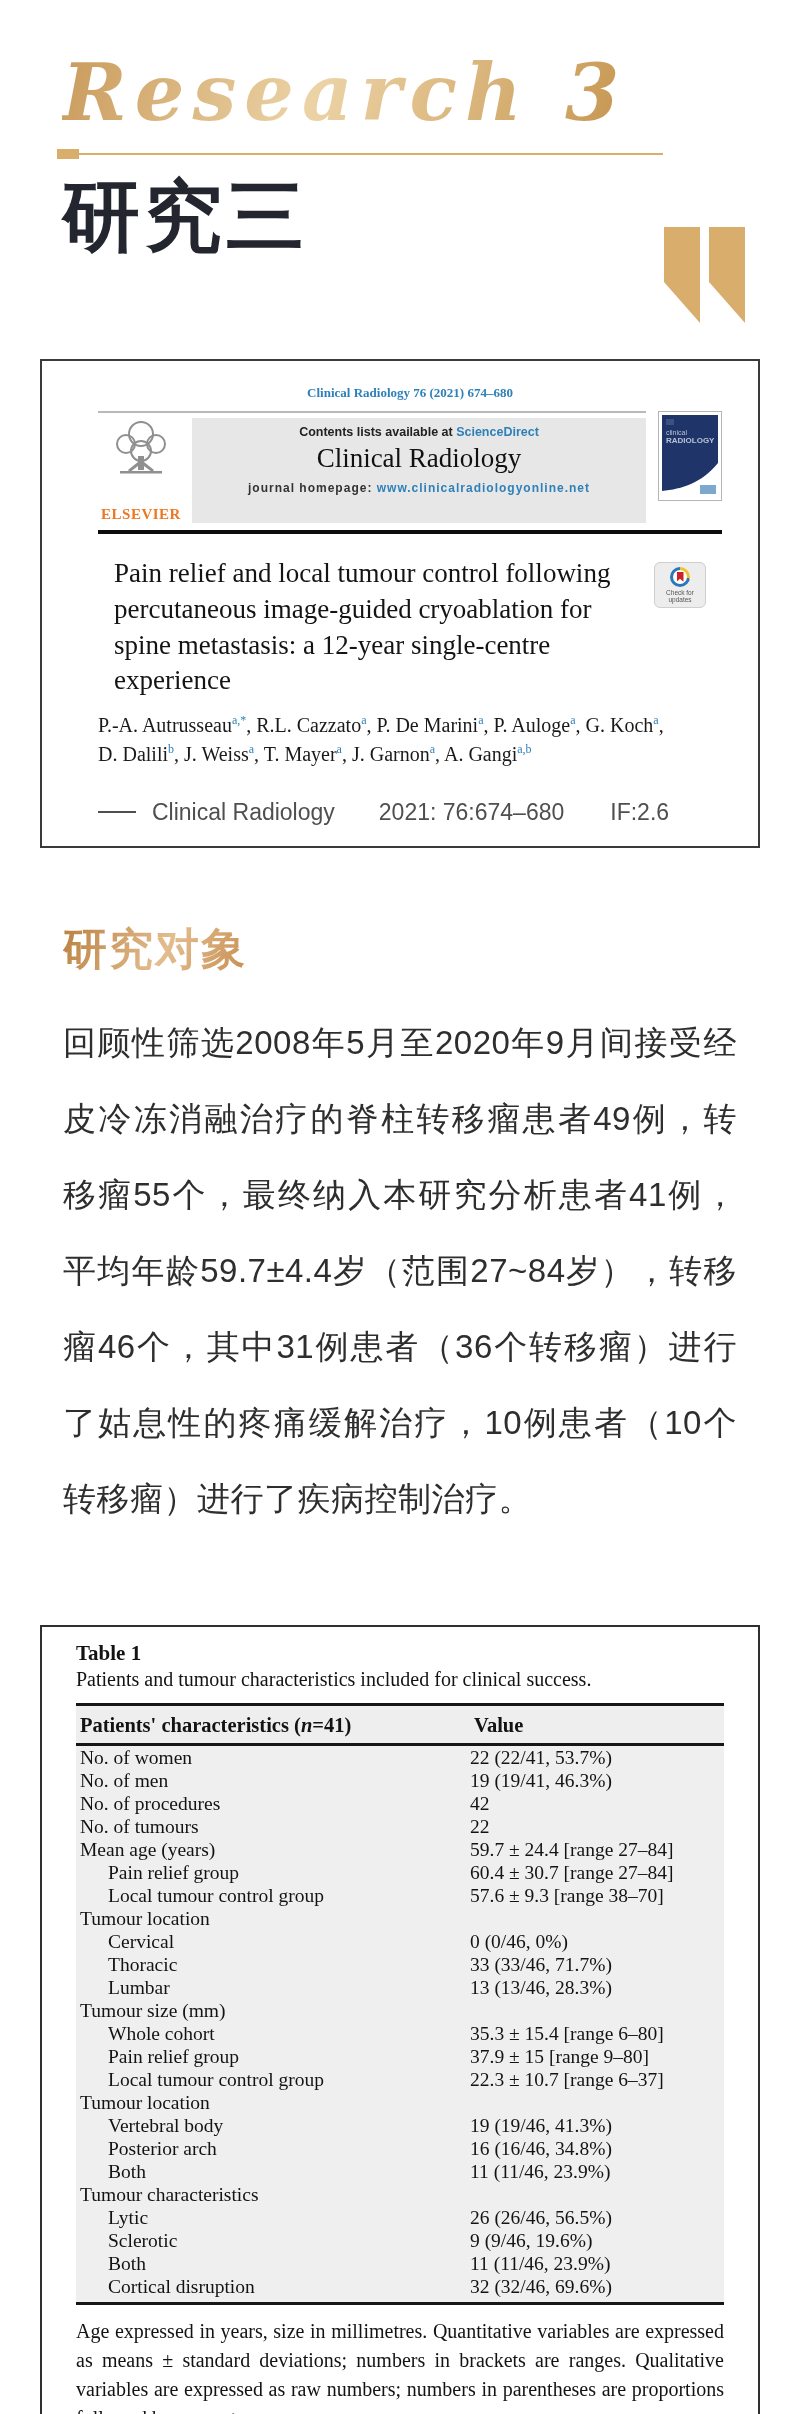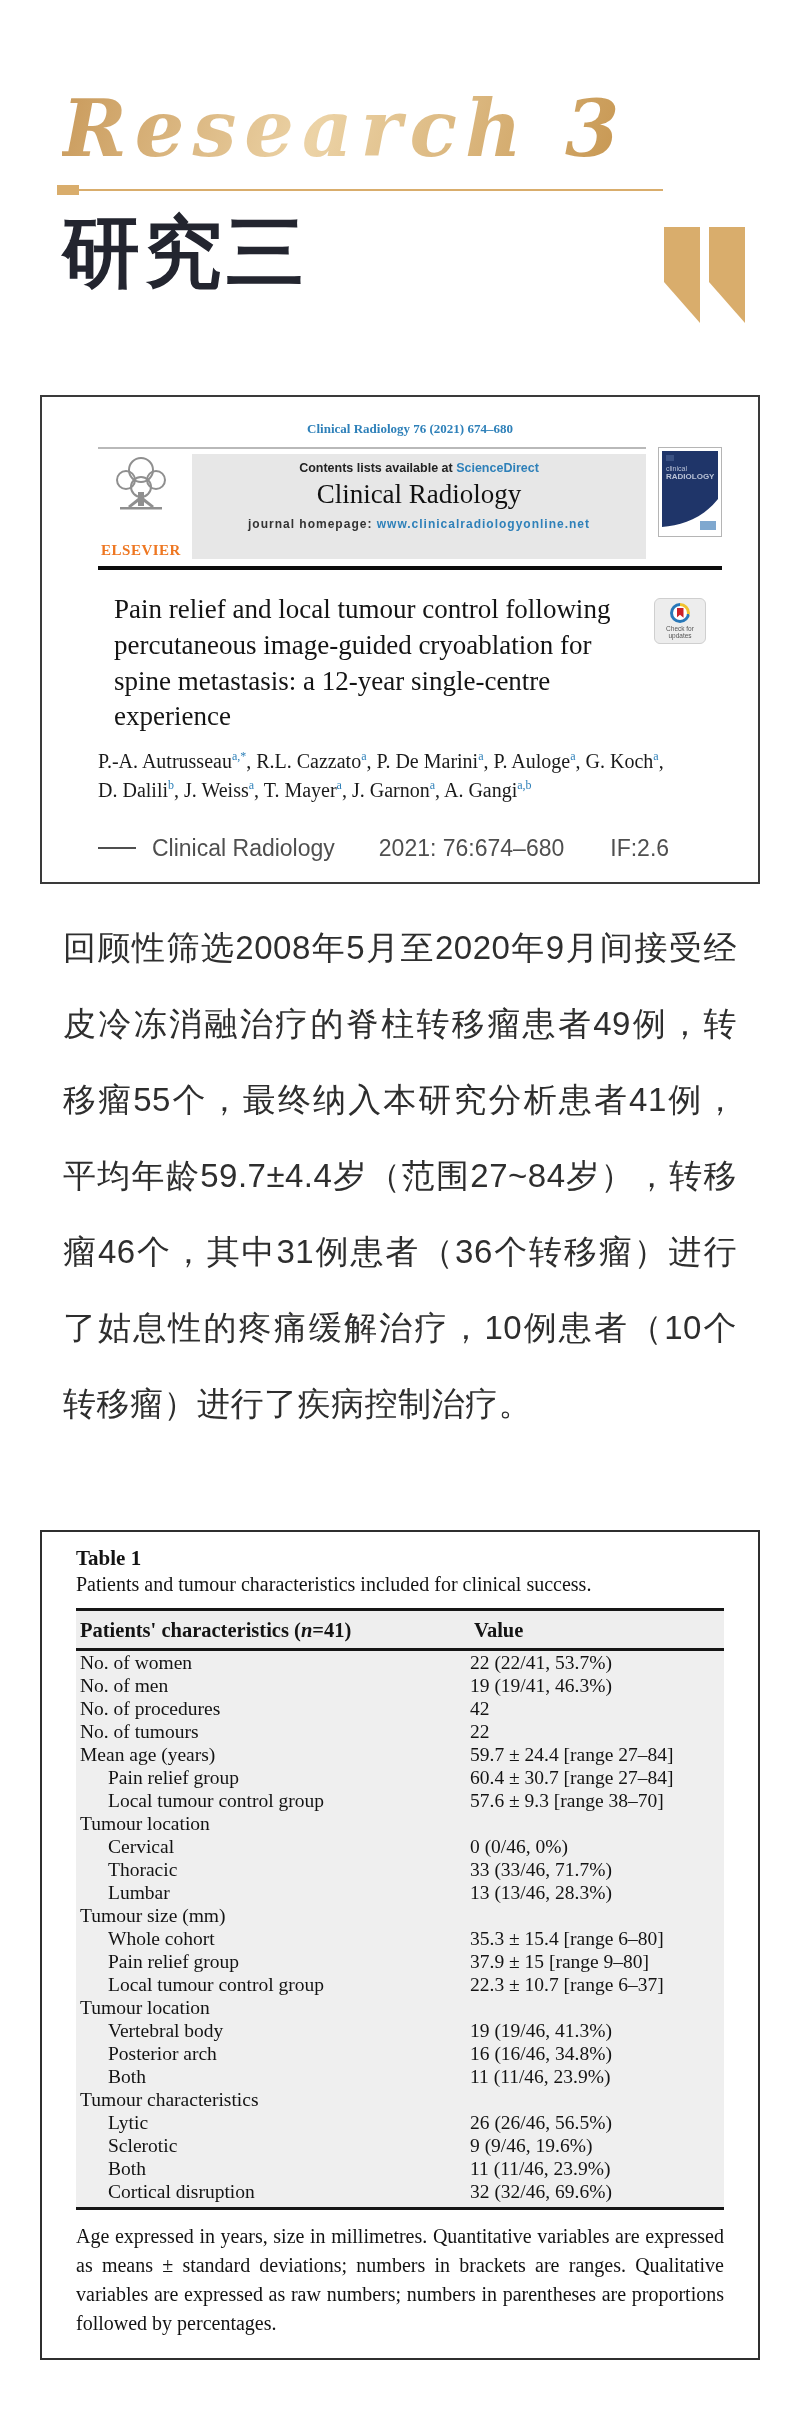--- a/index.html
+++ b/index.html
@@ -10,21 +10,21 @@
     --ink:#141414;
   }
   *{box-sizing:border-box;margin:0;padding:0;}
   html,body{background:#ffffff;}
   body{
     width:800px;height:2414px;overflow:hidden;position:relative;
     font-family:"Liberation Sans",sans-serif;color:#2e2e2e;
   }
 
   
-  .hero{position:relative;padding-top:84px;}
+  .hero{position:relative;padding-top:48px;}
   .script-title{
     margin-left:62px;
     font-family:"DejaVu Serif",serif;font-style:italic;font-weight:bold;
     font-size:78px;line-height:1.15;letter-spacing:8px;
     background:linear-gradient(110deg,#c99a5b 0%,#ecd3a6 45%,#c6954f 100%);
     -webkit-background-clip:text;background-clip:text;color:transparent;
     display:inline-block;
   }
   .divider{position:relative;margin:10px 0 0 57px;width:606px;height:12px;}
   .divider-square{position:absolute;left:0;top:1px;width:22px;height:10px;background:var(--gold);}
@@ -203,20 +203,21 @@
 
   <div class="cite-line">
     <span class="cite-dash"></span>
     <span>Clinical Radiology</span>
     <span class="cite-vol">2021: 76:674–680</span>
     <span class="cite-if">IF:2.6</span>
   </div>
 </div>
 
 <div>
+  <div class="section-heading">研究对象</div>
   <p class="body-paragraph">回顾性筛选2008年5月至2020年9月间接受经皮冷冻消融治疗的脊柱转移瘤患者49例，转移瘤55个，最终纳入本研究分析患者41例，平均年龄59.7±4.4岁（范围27~84岁），转移瘤46个，其中31例患者（36个转移瘤）进行了姑息性的疼痛缓解治疗，10例患者（10个转移瘤）进行了疾病控制治疗。</p>
 </div>
 
 <div class="table-card">
   <div class="tbl-title">Table 1</div>
   <div class="tbl-caption">Patients and tumour characteristics included for clinical success.</div>
   <table class="data">
     <thead>
       <tr>
         <th><span>Patients' characteristics (</span><span class="ital">n</span><span>=41)</span></th>

